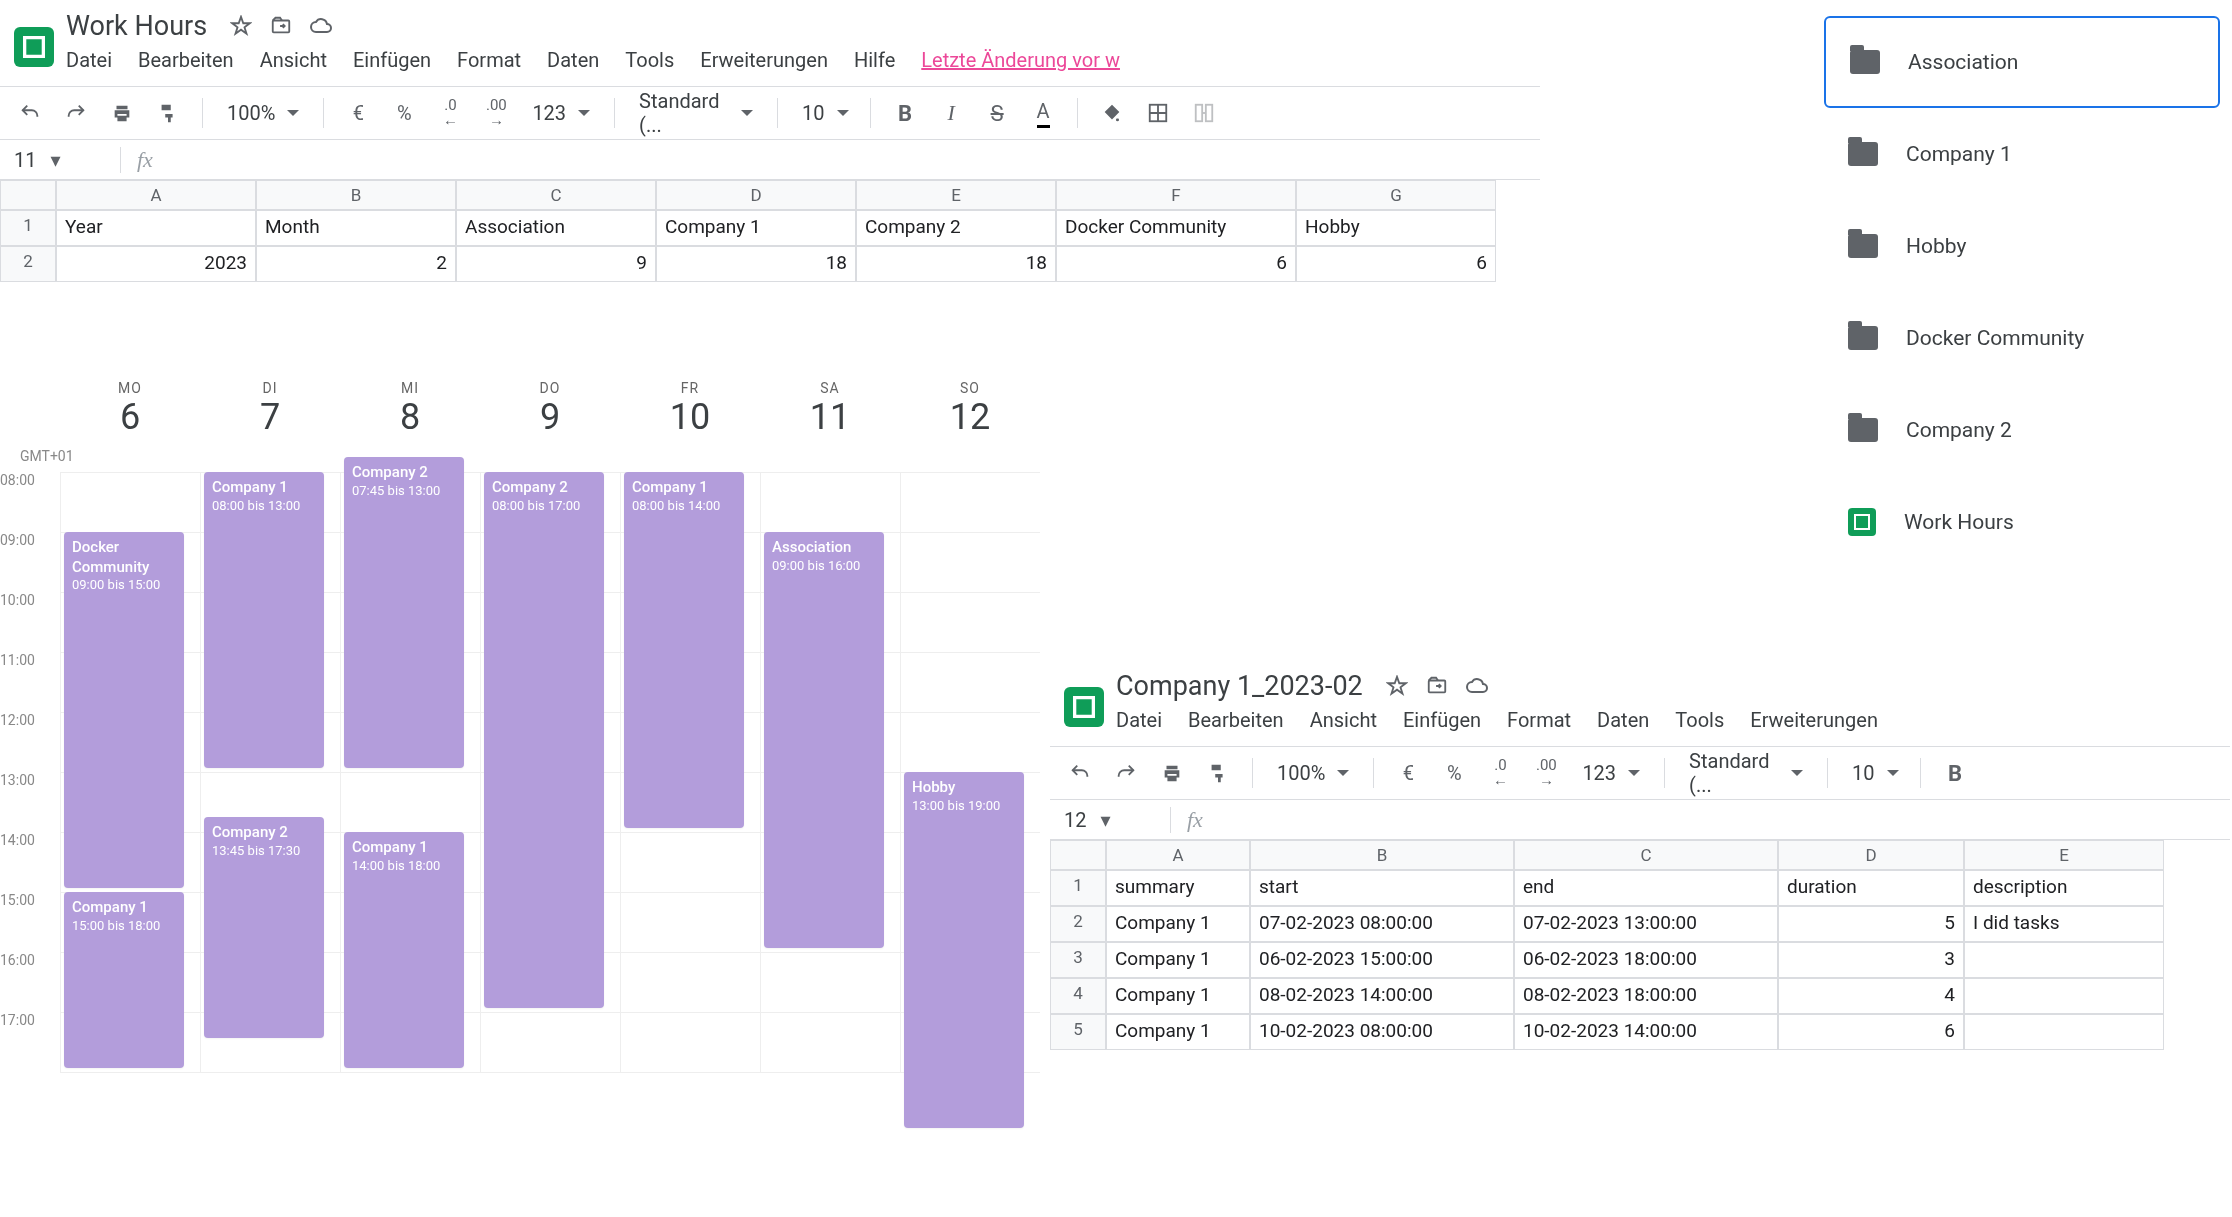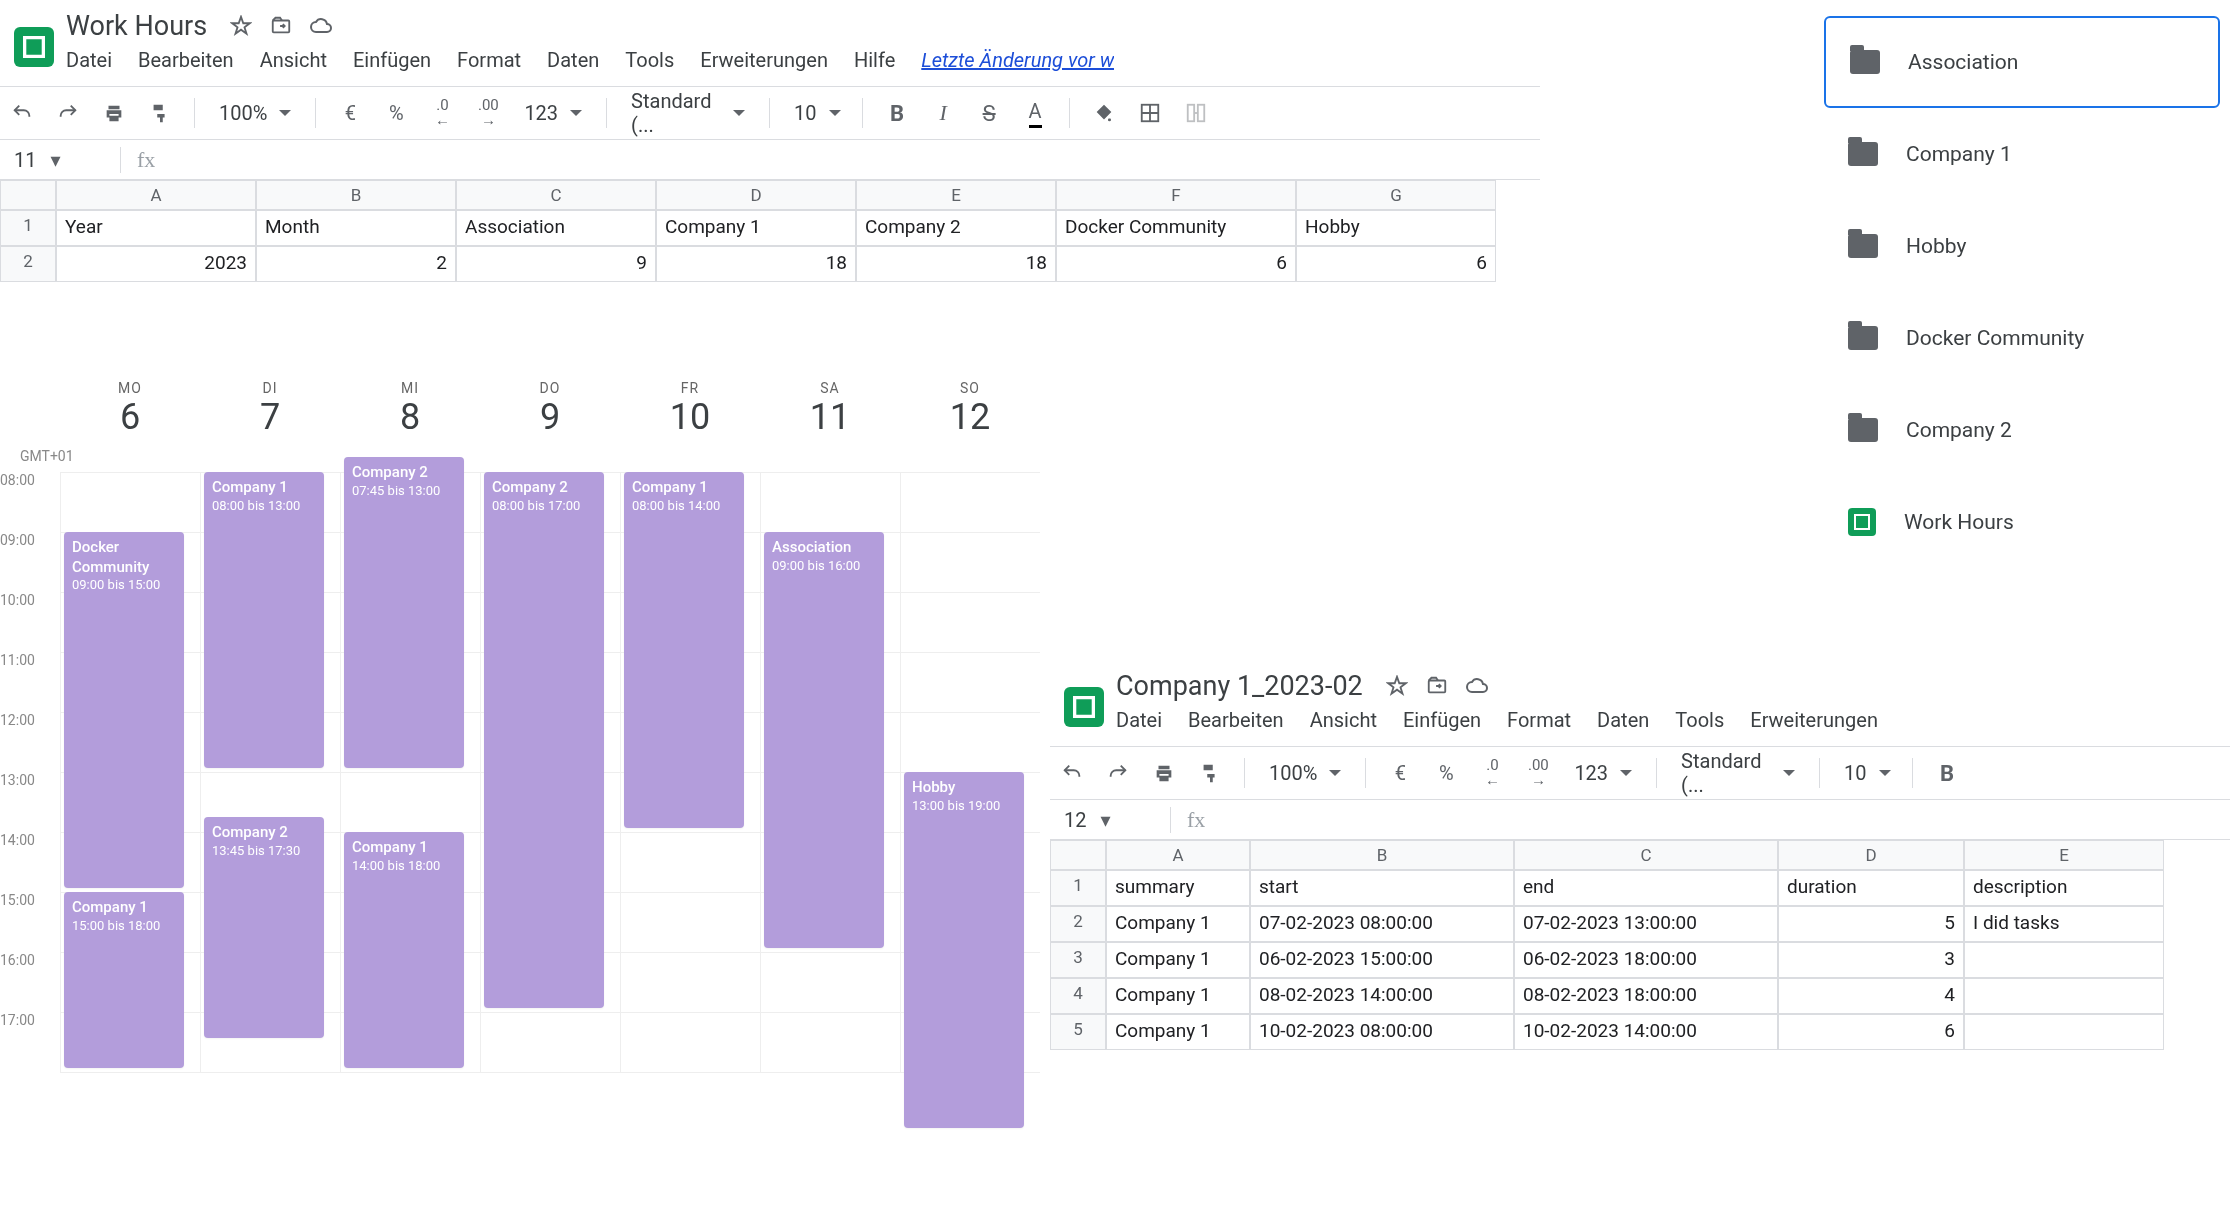--- a/index.html
+++ b/index.html
@@ -3,29 +3,29 @@
 <meta charset="utf-8">
 <style>
 * { box-sizing: border-box; margin: 0; padding: 0; }
 body { font-family: "Google Sans", Roboto, Arial, sans-serif; color: #3c4043; background: #fff; position: relative; width: 2232px; height: 1217px; overflow: hidden; }
 .sheets-logo { width: 40px; height: 40px; background: #0f9d58; border-radius: 6px; display: flex; align-items: center; justify-content: center; margin-right: 12px; }
 .sheets-logo::before { content: ""; width: 22px; height: 22px; background: #fff; clip-path: polygon(0 0,100% 0,100% 100%,0 100%,0 0,15% 15%,15% 85%,85% 85%,85% 15%,15% 15%); }
 .doc-title { font-size: 27px; font-weight: 400; color: #3c4043; margin-right: 14px; }
 .title-icon { width: 24px; height: 24px; margin: 0 8px; color: #5f6368; display: inline-flex; align-items: center; justify-content: center; }
 .menubar { display: flex; gap: 26px; font-size: 20px; color: #3c4043; padding: 6px 0 12px 0; }
 .menubar span { cursor: pointer; }
-.menubar .edit-hint { color: #1d4ed8; text-decoration: underline; white-space: nowrap; overflow: hidden; font-style: italic; }
-.toolbar { display: flex; align-items: center; height: 54px; border-top: 1px solid #dadce0; border-bottom: 1px solid #dadce0; padding: 0 4px; gap: 10px; font-size: 20px; }
+.menubar .edit-hint { color: #ec4899; text-decoration: underline; white-space: nowrap; overflow: hidden; }
+.toolbar { display: flex; align-items: center; height: 54px; border-top: 1px solid #dadce0; border-bottom: 1px solid #dadce0; padding: 0 12px; gap: 10px; font-size: 20px; }
 .tool { width: 36px; height: 36px; display: flex; align-items: center; justify-content: center; color: #5f6368; cursor: pointer; }
 .tool-sep { width: 1px; height: 30px; background: #dadce0; margin: 0 6px; }
 .tool-text { display: flex; align-items: center; padding: 0 8px; gap: 6px; color: #3c4043; }
 .caret::after { content: ""; border: 6px solid transparent; border-top-color: #5f6368; margin-left: 6px; position: relative; top: 3px; }
 .namebox-row { display: flex; align-items: center; height: 40px; border-bottom: 1px solid #dadce0; }
 .namebox { width: 120px; padding-left: 14px; font-size: 20px; display: flex; align-items: center; gap: 14px; }
-.fx { font-family: serif; font-size: 22px; color: #9aa0a6; padding: 0 16px; border-left: 1px solid #dadce0; }
+.fx { font-style: italic; font-family: serif; font-size: 22px; color: #9aa0a6; padding: 0 16px; border-left: 1px solid #dadce0; }
 .col-h { background: #f8f9fa; border: 1px solid #dadce0; text-align: center; font-size: 17px; color: #5f6368; padding: 4px 0; }
 .row-h { background: #f8f9fa; border: 1px solid #dadce0; text-align: center; font-size: 17px; color: #5f6368; width: 56px; padding: 4px 0; }
 .cell { border: 1px solid #dadce0; padding: 4px 8px; font-size: 19px; color: #202124; height: 36px; white-space: nowrap; }
 .cell.right { text-align: right; }
 
 
 #sheet1 { position: absolute; left: 0; top: 0; width: 1540px; }
 #sheet1 .header-row { display: flex; align-items: center; padding: 10px 14px 2px 14px; }
 #sheet1 .grid1 { display: grid; grid-template-columns: 56px 200px 200px 200px 200px 200px 240px 200px; }
 

